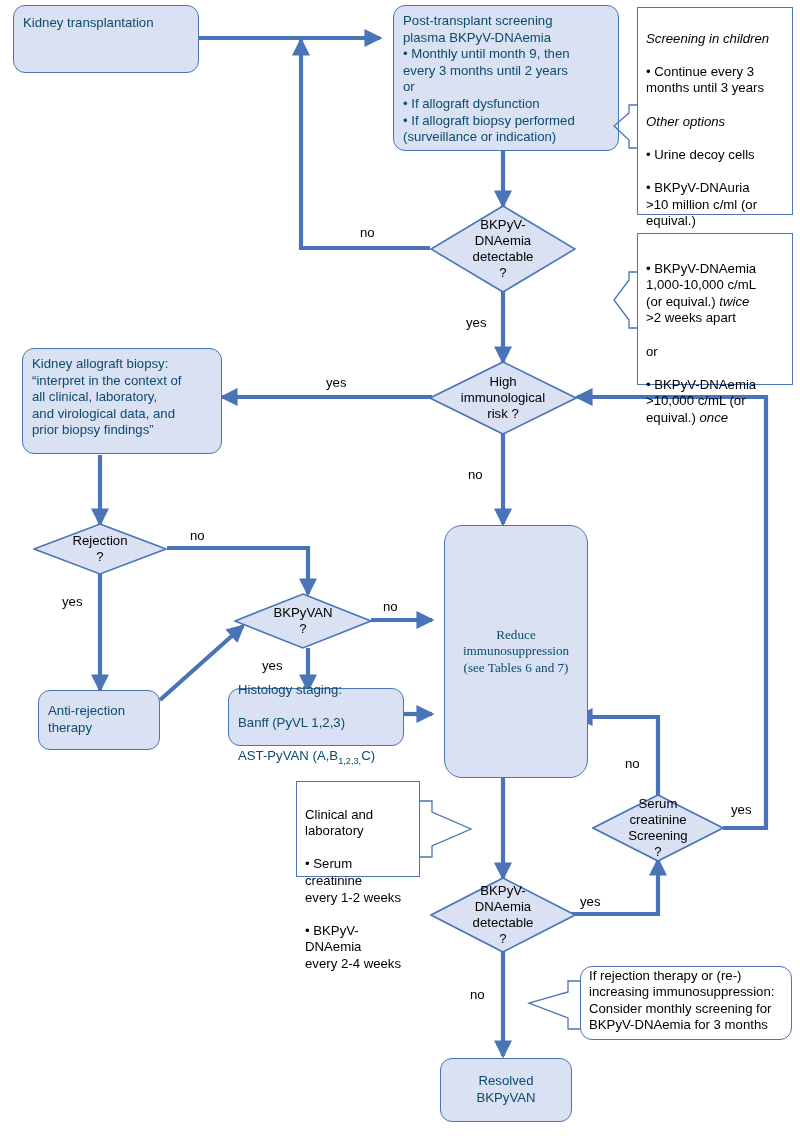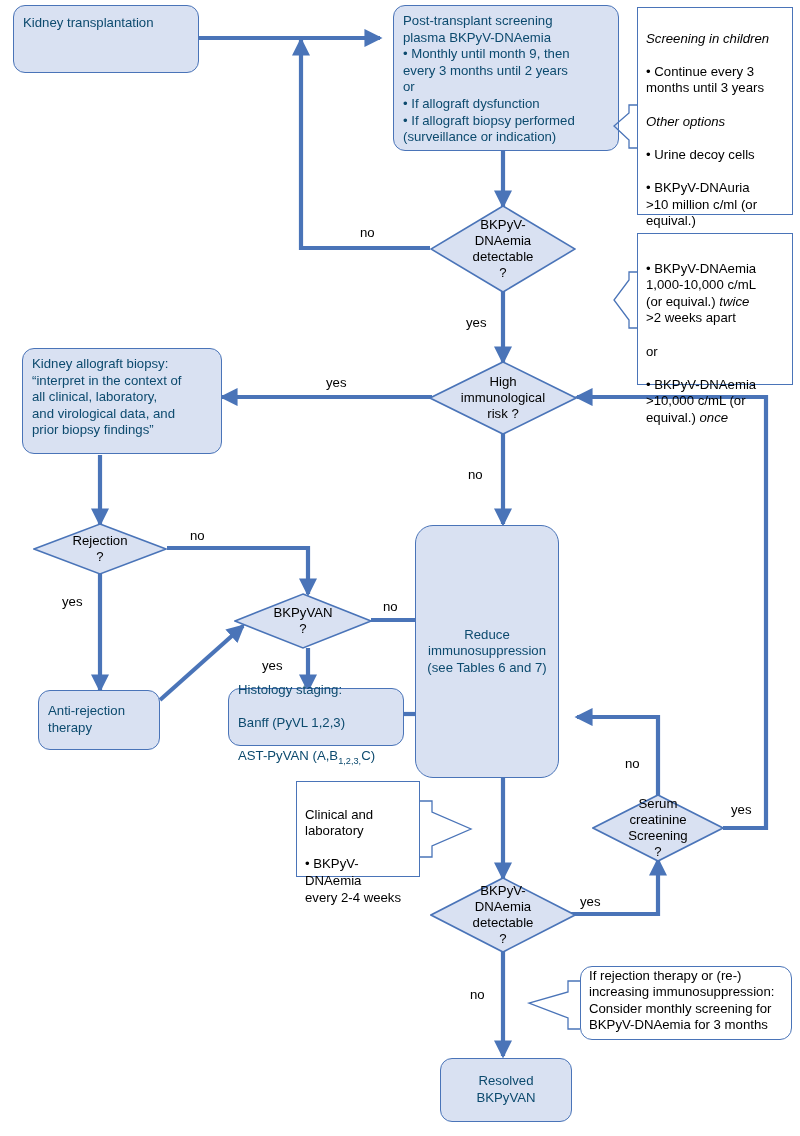--- a/index.html
+++ b/index.html
@@ -243,29 +243,31 @@
   </div>
 
   <div class="box left" style="left:228px; top:688px; width:176px; height:58px; align-items:center;">
     <span class="txt">
       <span>Histology staging:</span><br>
       <span>Banff (PyVL 1,2,3)</span><br>
       <span>AST-PyVAN (A,B</span><span class="sub">1,2,3,</span><span>C)</span>
     </span>
   </div>
 
-  <div class="box center" style="left:415px; top:525px; width:144px; height:253px; border-radius:18px;">
+  <div class="box center" style="left:444px; top:525px; width:144px; height:253px; border-radius:18px;font-family:Liberation Serif, serif;">
     <span class="txt">Reduce
 immunosuppression
 (see Tables 6 and 7)</span>
   </div>
 
   <div class="note" style="left:296px; top:781px; width:124px; height:96px; align-items:flex-start; padding-top:8px;padding-left:8px;">
     <div class="txt">
       <div>Clinical and laboratory</div>
+      <div style="white-space:pre-line;">•  Serum creatinine
+     every 1-2 weeks</div>
       <div style="white-space:pre-line;">•  BKPyV-DNAemia
      every 2-4 weeks</div>
     </div>
   </div>
 
   <svg class="layer" viewBox="0 0 800 1136">
     <path d="M 420 801 L 432 801 L 432 812 L 471 829 L 432 846 L 432 857 L 420 857" stroke="#4a74b8" stroke-width="1.3" fill="#ffffff"></path>
   </svg>
 
   <div class="diamond" style="left:592px; top:794px; width:132px; height:68px;">

